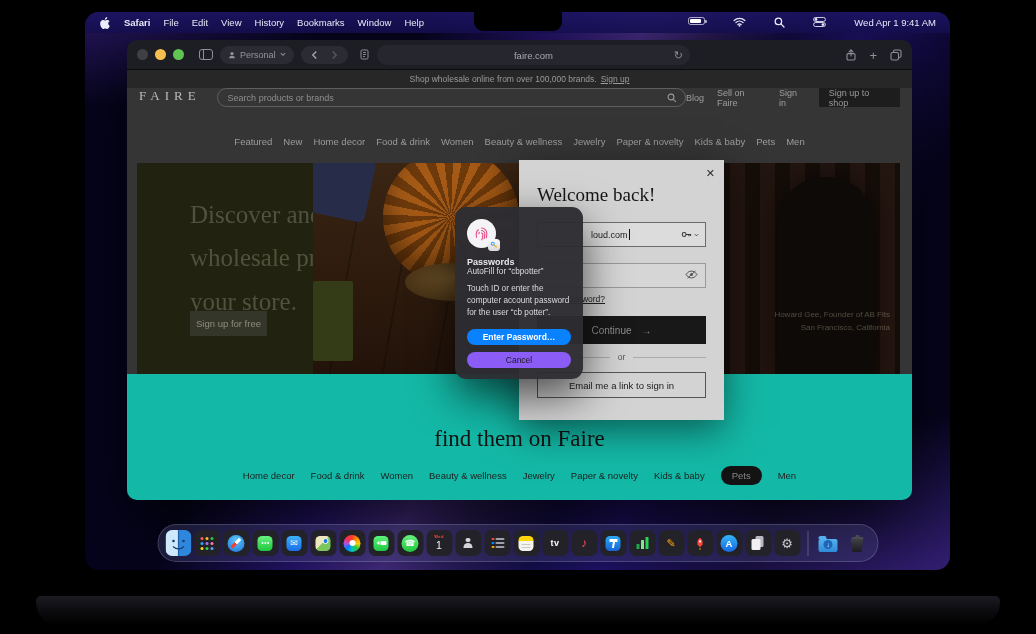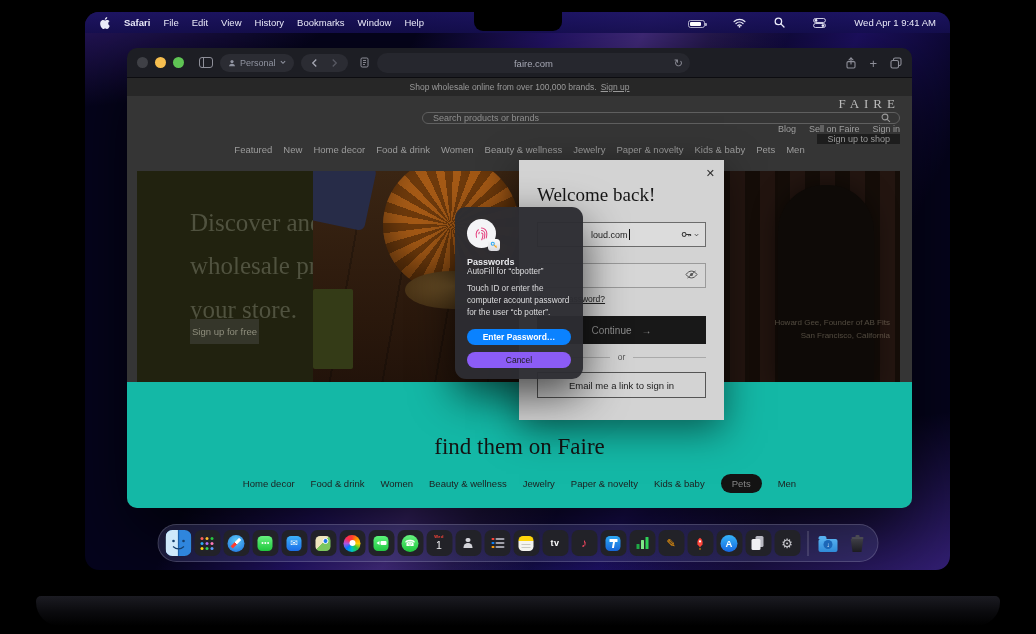--- a/index.html
+++ b/index.html
@@ -21,29 +21,29 @@
     background:linear-gradient(180deg,#1b1b22,#0a0a0d 55%,#000);
     border-radius:5px 5px 24px 24px; }
 
   
   #menubar { position:absolute; left:0; top:0; right:0; height:21px;
     background:linear-gradient(180deg, rgba(28,20,98,.88), rgba(20,14,78,.88));
     display:flex; align-items:center; padding:0 14px; gap:13px;
     color:#e9e9f8; font-size:9.5px; font-weight:500; z-index:30; }
   #menubar .menu-item { white-space:nowrap; }
   #menubar .menu-item.app-name { font-weight:700; }
-  #mb-right { margin-left:auto; display:flex; align-items:flex-end; gap:28px; }
+  #mb-right { margin-left:auto; display:flex; align-items:flex-start; gap:28px; }
   #notch { position:absolute; left:50%; top:0; transform:translateX(-50%);
     width:88px; height:19px; background:#000; border-radius:0 0 9px 9px; z-index:31; }
   .batt { position:relative; width:17px; height:8px; border:1px solid rgba(235,235,248,.7); border-radius:2.5px; }
   .batt::before { content:""; position:absolute; left:1px; top:1px; bottom:1px; width:11px; background:#fff; border-radius:1px; }
   .batt::after { content:""; position:absolute; right:-3px; top:2px; width:2px; height:3px; background:rgba(235,235,248,.7); border-radius:0 1px 1px 0; }
 
   
-  #window { position:absolute; left:42px; top:36px; width:785px; height:460px;
+  #window { position:absolute; left:42px; top:28px; width:785px; height:460px;
     border-radius:20px; background:#17181d; box-shadow:0 28px 70px rgba(0,0,0,.7); z-index:10; }
   #toolbar { position:relative; height:30px; display:flex; align-items:center; padding:0 10px; gap:7px;
     background:#1d1e24; border-radius:10px 10px 0 0; border-bottom:1px solid #0c0c10; }
   .tl { width:11px; height:11px; border-radius:50%; }
   .tl.close { background:#3f4046; } .tl.min { background:#f6be4f; } .tl.max { background:#5fc454; }
   .sb-icon { position:relative; width:14px; height:11px; border:1.4px solid #8e8f99; border-radius:3px; margin-left:8px; }
   .sb-icon::before { content:""; position:absolute; left:3px; top:0; bottom:0; width:1.4px; background:#8e8f99; }
   .pill { height:18px; border-radius:9px; background:#2b2c33; display:flex; align-items:center; }
   #tabgroup-pill { padding:0 8px; gap:4px; color:#9093a0; font-size:9px; }
   #navpill { padding:0 10px; gap:13px; }
@@ -54,37 +54,37 @@
   #page-menu-btn { position:absolute; left:233px; top:9px; }
   #tb-right { position:absolute; right:10px; top:0; height:30px; display:flex; align-items:center; gap:13px; color:#8e8f99; }
   #tb-right .plus { font-size:13px; line-height:1; }
 
   
   #content { position:absolute; left:0; right:0; top:30px; bottom:0; background:#353535;
     border-radius:0 0 10px 10px; overflow:hidden; }
   #banner { height:18px; background:#272727; display:flex; align-items:center; justify-content:center;
     gap:4px; font-size:8.5px; color:#9a9a9a; }
   #banner .bn-link { text-decoration:underline; }
-  #siteheader { height:27px; display:flex; align-items:flex-end; padding:0 12px;flex-direction:column; }
+  #siteheader { height:27px; display:flex; align-items:flex-start; padding:0 12px; }
   #logo { font-family:"Liberation Serif", serif; font-size:13px; letter-spacing:5px; color:#bcbcbc; }
   #searchbar { position:relative; margin-left:16px; width:478px; height:19px; border:1px solid #5f5f5f;
     border-radius:10px; display:flex; align-items:center; padding:0 10px; color:#8f8f8f; font-size:9px; }
   #searchbar svg { position:absolute; right:8px; }
   #hdr-links { margin-left:auto; display:flex; align-items:center; gap:13px; font-size:9px; color:#9e9e9e; }
   #signup-btn { height:19px; padding:0 10px; margin-left:13px; background:#1d1d1d; color:#9a9a9a;
     font-size:9px; display:flex; align-items:center; }
   #catnav { height:24px; display:flex; align-items:center; justify-content:center; gap:11px;
     font-size:9.5px; color:#9c9c9c;margin-top:14px; }
   .nav-link { white-space:nowrap; }
 
   
   #hero { position:relative; margin:10px 12px 0 10px; width:763px; height:211px; overflow:hidden; background:#21220f; }
   #hero-heading { position:absolute; left:53px; top:30px; z-index:1; font-family:"Liberation Serif", serif;
     font-size:25px; line-height:1.73; color:#50523f; white-space:nowrap; }
-  #hero-cta { position:absolute; left:53px; top:148px; z-index:1; width:69px; height:25px;
+  #hero-cta { position:absolute; left:53px; top:148px; z-index:1; width:77px; height:25px;
     background:#35362a; color:#8f8e7d; font-size:9.5px; display:flex; align-items:center; justify-content:center; }
   #hero-photo { position:absolute; left:176px; top:0; width:587px; height:211px; z-index:2; overflow:hidden;
     background:linear-gradient(180deg,#3a2513,#2a180c 70%,#22130a);}
   #hero-photo .planks { position:absolute; inset:0;
     background:repeating-linear-gradient(100deg, rgba(0,0,0,.22) 0 2px, transparent 2px 52px); }
   .ph-cloth { position:absolute; left:-8px; top:-10px; width:66px; height:64px; background:#272c48; transform:rotate(12deg); border-radius:6px; }
   .ph-fan { position:absolute; left:70px; top:-14px; width:136px; height:136px; border-radius:50%;
     background:repeating-conic-gradient(from 200deg, #a55a16 0 9deg, #6e3a0c 9deg 18deg);
     box-shadow:inset 0 -18px 28px rgba(0,0,0,.45); }
   .ph-base { position:absolute; left:92px; top:100px; width:96px; height:38px; border-radius:50%;

